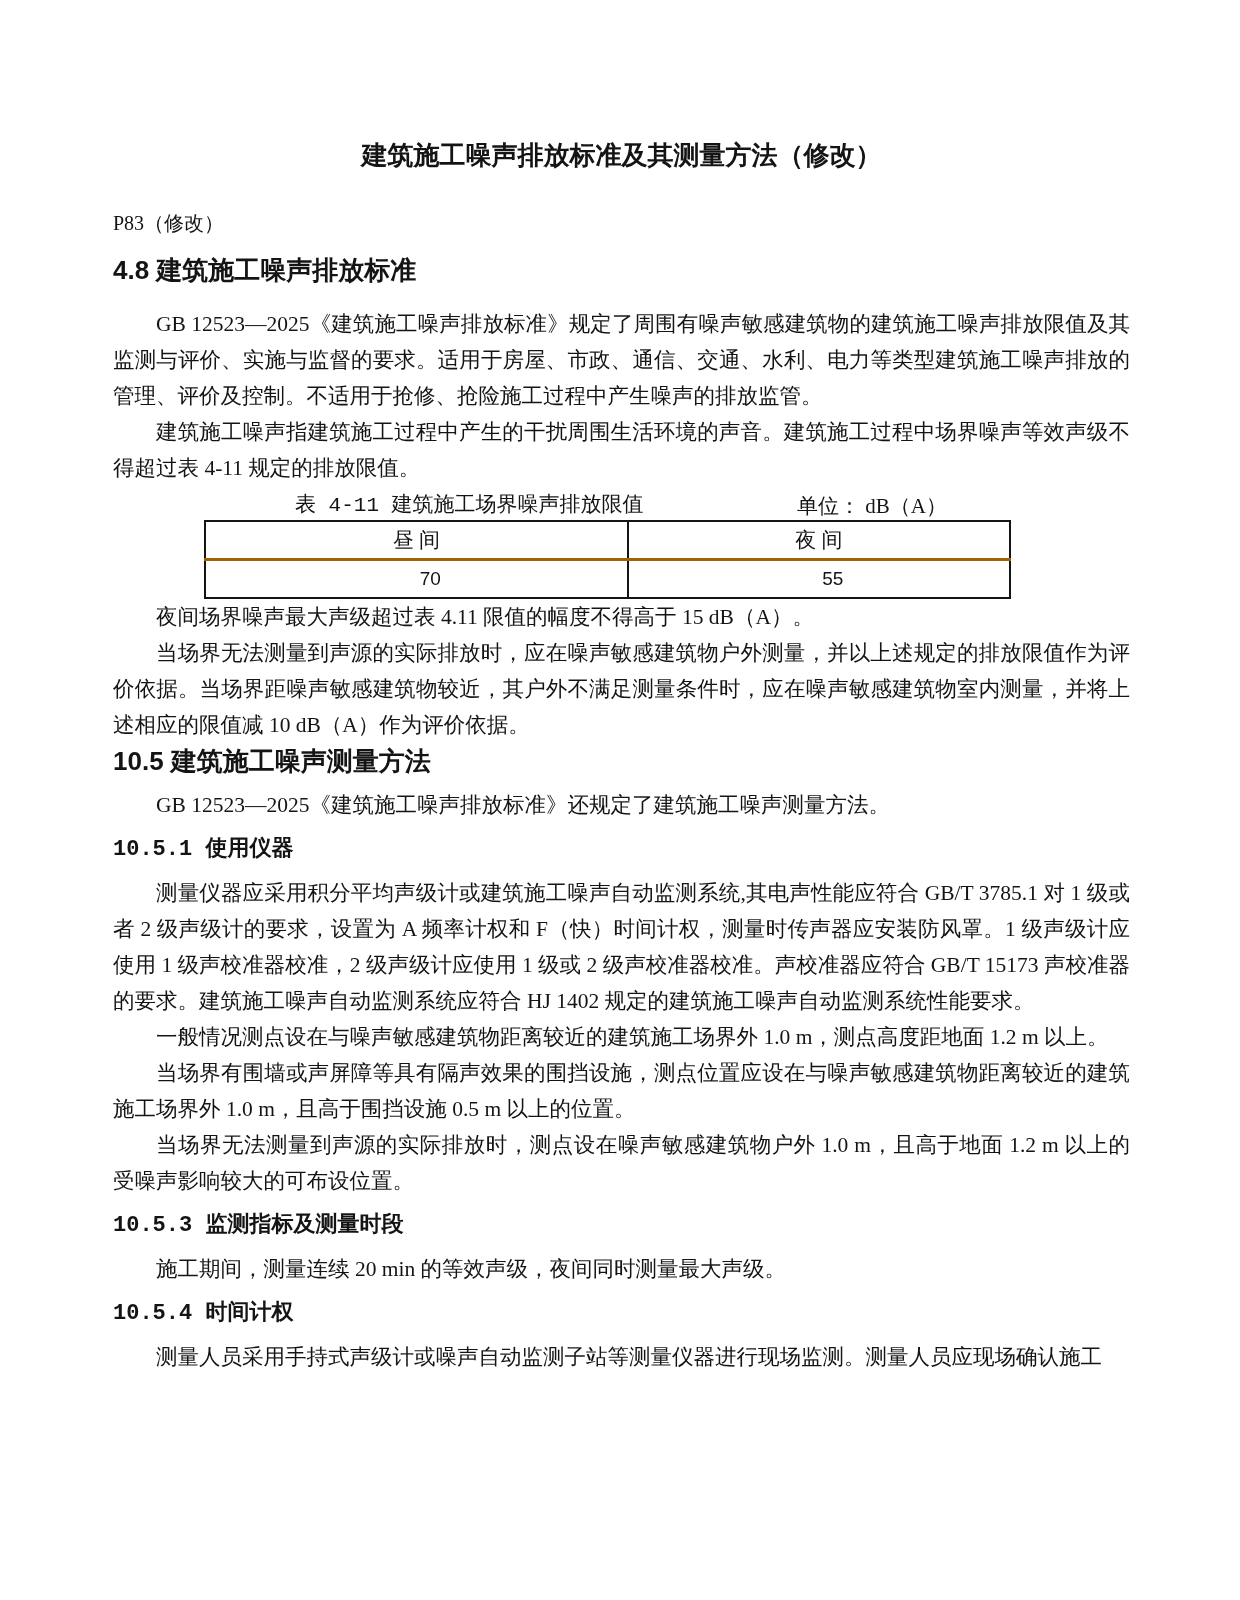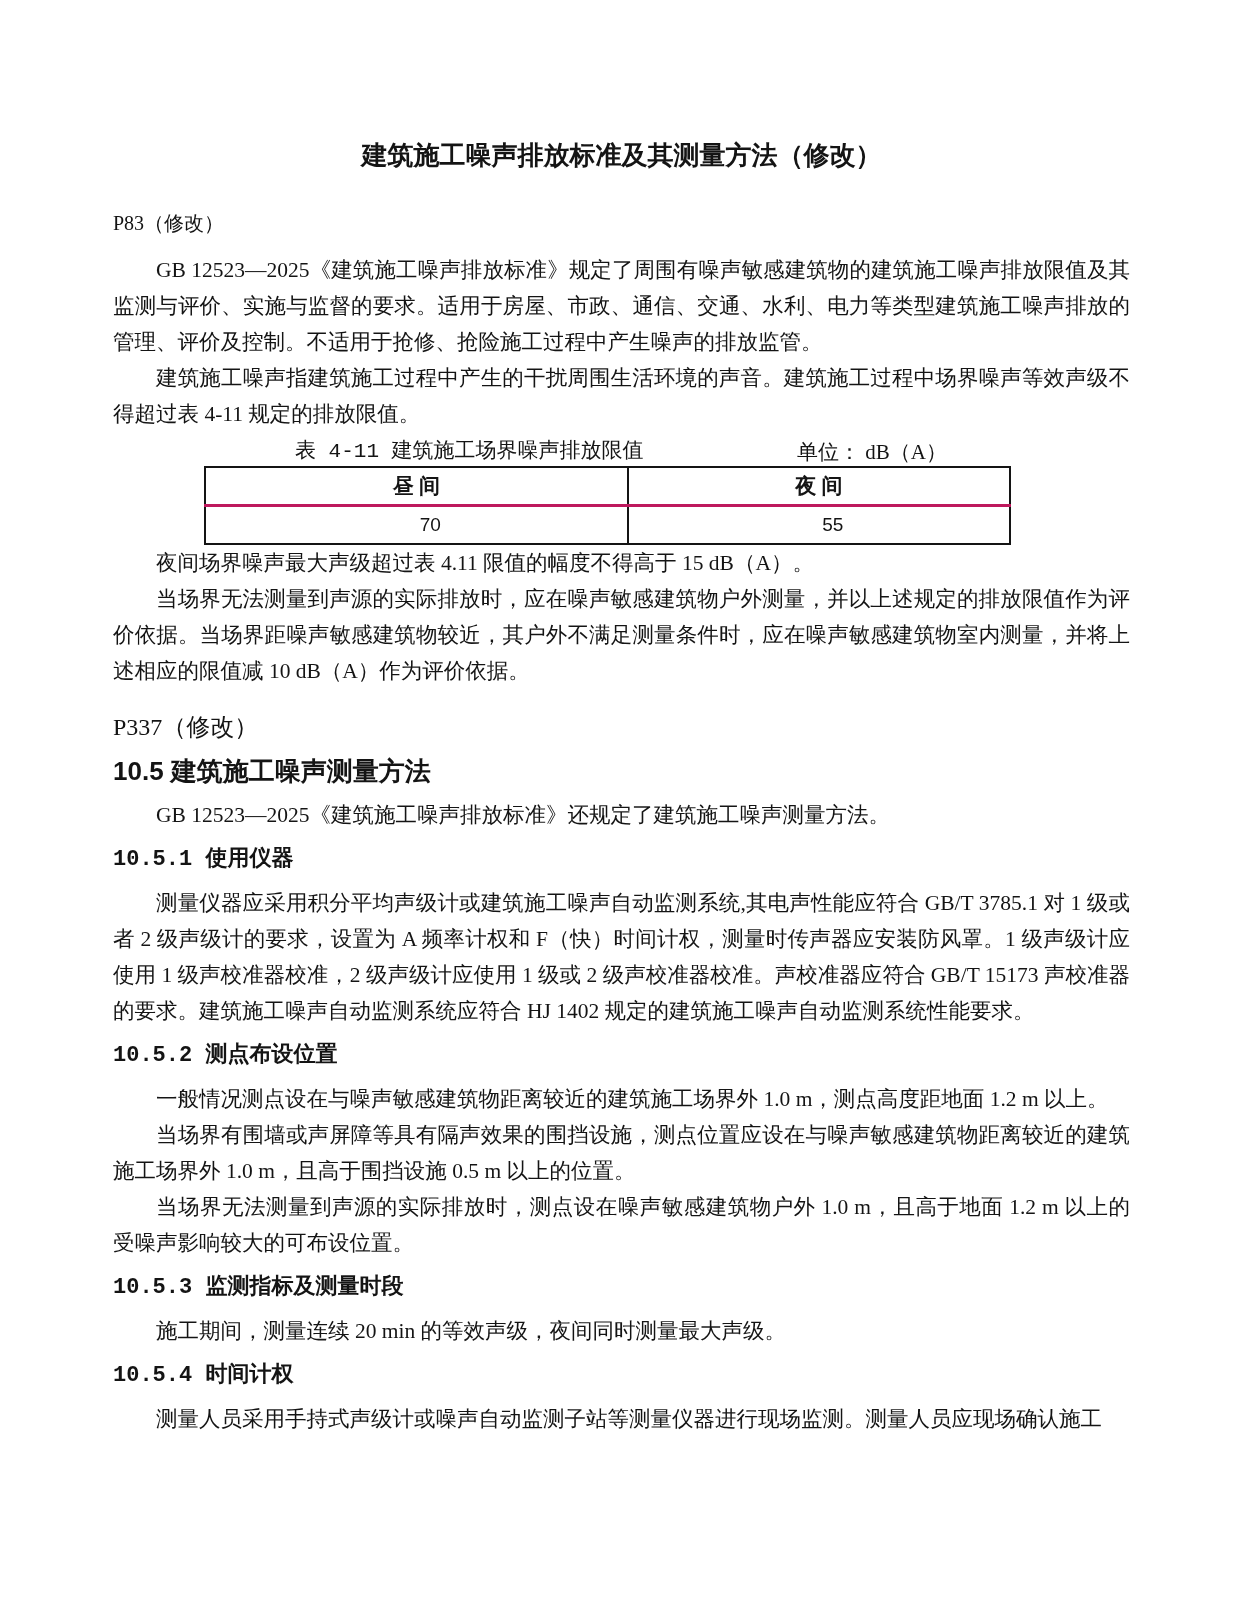--- a/index.html
+++ b/index.html
@@ -78,41 +78,42 @@
     margin-left: 91px;
     width: 807px;
   }
   table.limits th, table.limits td {
     border: 2px solid #141414;
     text-align: center;
     padding: 0;
     height: 32px;
   }
   table.limits th {
-    font-weight: bold;
+    font-weight: normal;
     font-size: 21px;
-    border-bottom: 3px solid #be185d;
+    border-bottom: 3px solid #a16207;
     font-family: "Liberation Serif", "DejaVu Serif", serif;
   }
   table.limits td {
     font-family: Liberation Sans, sans-serif;
     font-size: 19px;
     padding-left: 28px;
   }
   .after-table { }
 </style>
 </head>
 <body>
 
 <div class="page">
 
   <h1 class="doc-title">建筑施工噪声排放标准及其测量方法（修改）</h1>
 
   <p class="page-ref">P83（修改）</p>
 
+  <h2>4.8 建筑施工噪声排放标准</h2>
 
   <p class="indent">GB 12523—2025《建筑施工噪声排放标准》规定了周围有噪声敏感建筑物的建筑施工噪声排放限值及其监测与评价、实施与监督的要求。适用于房屋、市政、通信、交通、水利、电力等类型建筑施工噪声排放的管理、评价及控制。不适用于抢修、抢险施工过程中产生噪声的排放监管。</p>
   <p class="indent">建筑施工噪声指建筑施工过程中产生的干扰周围生活环境的声音。建筑施工过程中场界噪声等效声级不得超过表 4-11 规定的排放限值。</p>
 
   <div class="caption-row">
     <span class="caption">表 4-11 建筑施工场界噪声排放限值</span>
     <span class="unit">单位： dB（A）</span>
   </div>
 
   <table class="limits">
@@ -128,30 +129,28 @@
     <tr>
       <td>70</td>
       <td>55</td>
     </tr>
   </tbody>
     </table>
 
   <p class="indent after-table">夜间场界噪声最大声级超过表 4.11 限值的幅度不得高于 15 dB（A）。</p>
   <p class="indent">当场界无法测量到声源的实际排放时，应在噪声敏感建筑物户外测量，并以上述规定的排放限值作为评价依据。当场界距噪声敏感建筑物较近，其户外不满足测量条件时，应在噪声敏感建筑物室内测量，并将上述相应的限值减 10 dB（A）作为评价依据。</p>
 
-  <p class="page-ref-large">P337（修改）</p>
 
   <h2 class="tight">10.5 建筑施工噪声测量方法</h2>
 
   <p class="indent">GB 12523—2025《建筑施工噪声排放标准》还规定了建筑施工噪声测量方法。</p>
 
   <h3>10.5.1 使用仪器</h3>
   <p class="indent">测量仪器应采用积分平均声级计或建筑施工噪声自动监测系统,其电声性能应符合 GB/T 3785.1 对 1 级或者 2 级声级计的要求，设置为 A 频率计权和 F（快）时间计权，测量时传声器应安装防风罩。1 级声级计应使用 1 级声校准器校准，2 级声级计应使用 1 级或 2 级声校准器校准。声校准器应符合 GB/T 15173 声校准器的要求。建筑施工噪声自动监测系统应符合 HJ 1402 规定的建筑施工噪声自动监测系统性能要求。</p>
 
-  <h3>10.5.2 测点布设位置</h3>
   <p class="indent">一般情况测点设在与噪声敏感建筑物距离较近的建筑施工场界外 1.0 m，测点高度距地面 1.2 m 以上。</p>
   <p class="indent">当场界有围墙或声屏障等具有隔声效果的围挡设施，测点位置应设在与噪声敏感建筑物距离较近的建筑施工场界外 1.0 m，且高于围挡设施 0.5 m 以上的位置。</p>
   <p class="indent">当场界无法测量到声源的实际排放时，测点设在噪声敏感建筑物户外 1.0 m，且高于地面 1.2 m 以上的受噪声影响较大的可布设位置。</p>
 
   <h3>10.5.3 监测指标及测量时段</h3>
   <p class="indent">施工期间，测量连续 20 min 的等效声级，夜间同时测量最大声级。</p>
 
   <h3>10.5.4 时间计权</h3>
   <p class="indent">测量人员采用手持式声级计或噪声自动监测子站等测量仪器进行现场监测。测量人员应现场确认施工</p>
 

